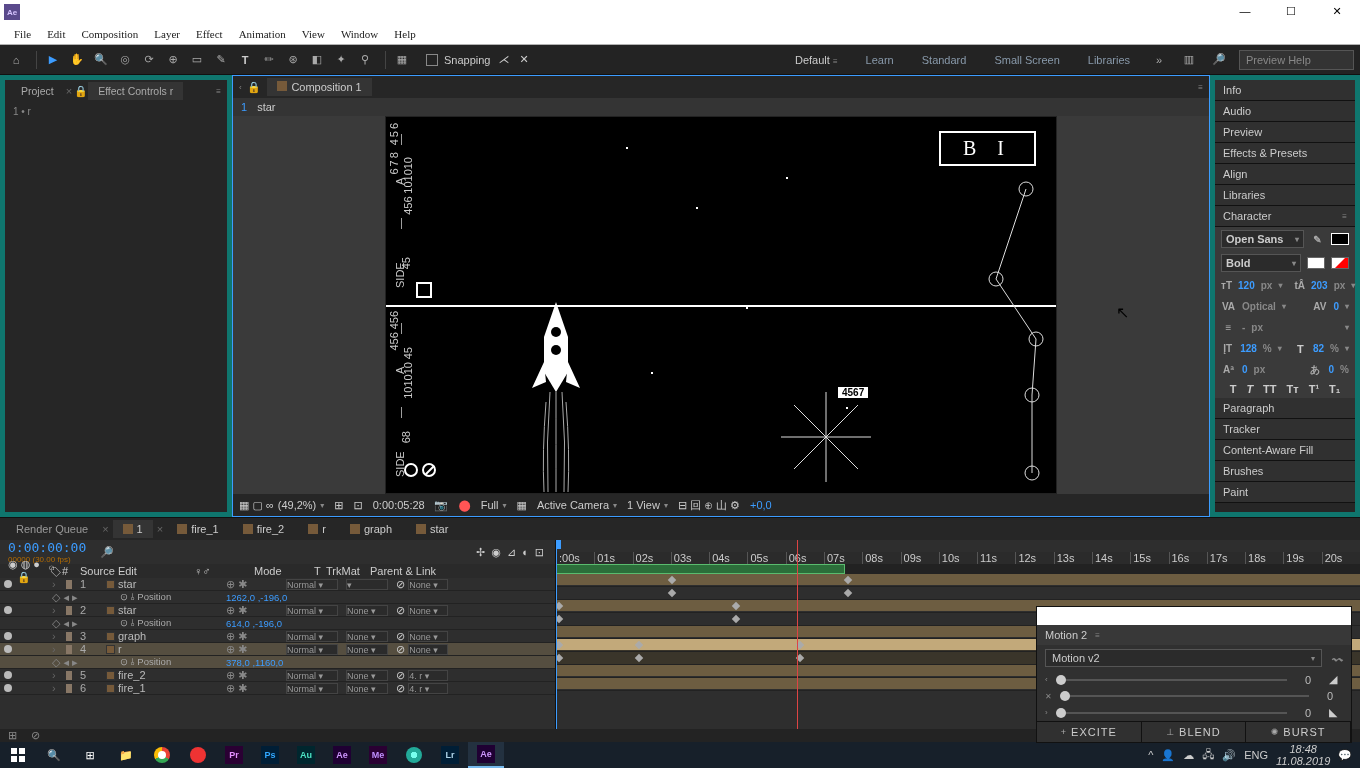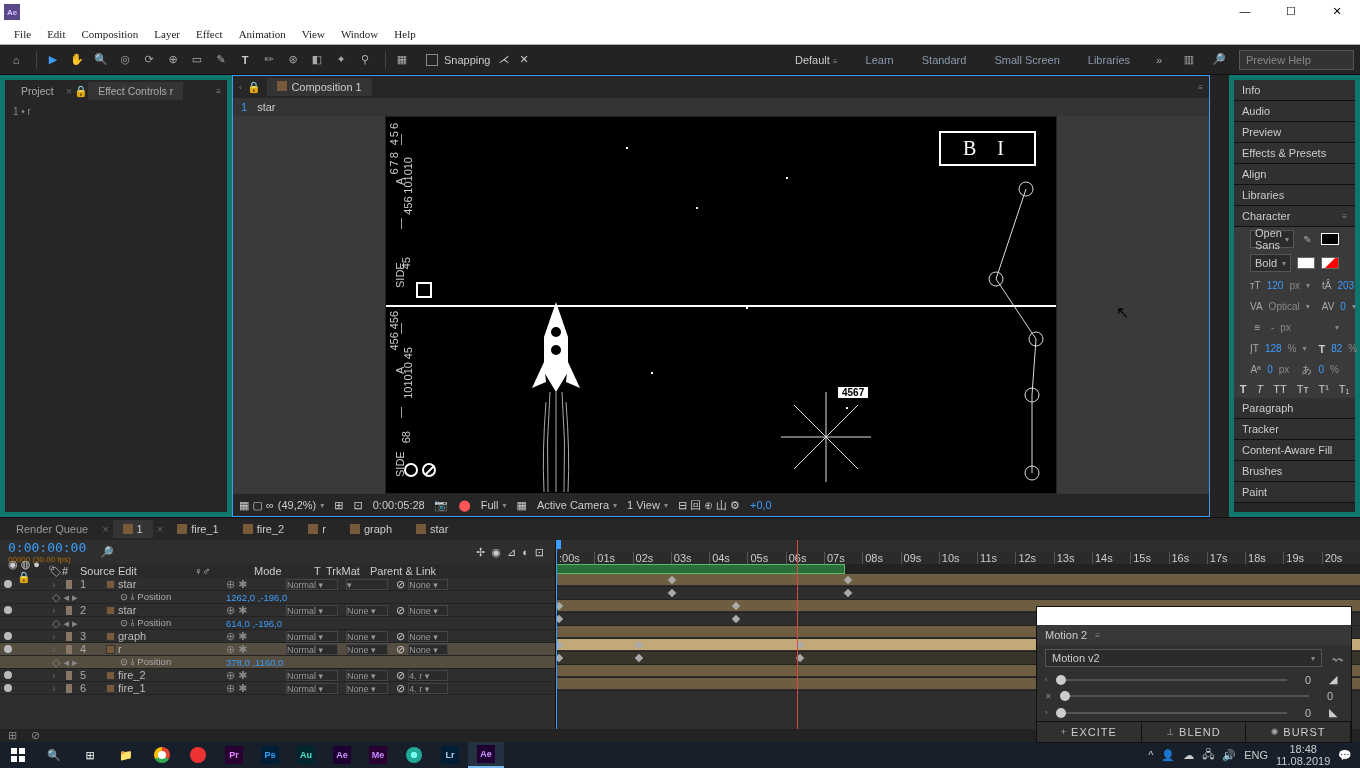--- a/index.html
+++ b/index.html
@@ -25,21 +25,21 @@
 .toolbar .searchgroup { margin-left:auto; display:flex; align-items:center; gap:10px; }
 .toolbar .ws { color:#8899aa; padding:0 9px;}
 .toolbar .ws.active{ color:#3c9cff; }
 .toolbar .iconbtn { width:20px; height:20px; display:grid; place-items:center; color:#aaa; }
 .toolbar .search { background:#333; border:1px solid #555; height:20px; width:115px; padding:0 6px; color:#888; display:flex; align-items:center;}
 
 
 .main { display: grid; grid-template-columns: 232px 1fr 150px; height: 442px; }
 .panel { background: #232323; border: 5px solid #0f766e; }
 .panel.left { background:#262626; }
-.panel.right { background:#262626; display:flex; flex-direction:column;margin-left:19px;}
+.panel.right { background:#262626; display:flex; flex-direction:column;}
 
 
 .tabs { height: 22px; display:flex; align-items:center; gap:2px; padding:0 6px; background:#262626; }
 .tabs .tab { padding:3px 10px; color:#aaa; font-size:10.5px;}
 .tabs .tab.active { background:#343434; }
 .tabs .tabicon { width:12px; height:12px; display:inline-block;}
 .projectbody { color:#888; padding:4px 8px; font-size:10px;}
 
 
 .viewer { display:flex; flex-direction:column; background:#262626; border:1px solid #3c9cff;}
@@ -49,21 +49,21 @@
 .canvaswrap { flex:1; display:flex; align-items:center; justify-content:center; background:#3a3a3a; position:relative; overflow:hidden;}
 .canvas { width:670px; height:376px; background:#000; position:relative; box-shadow:0 0 0 1px #222;}
 .viewfooter { height:22px; background:#262626; display:flex; align-items:center; padding:0 6px; gap:10px; color:#aaa; font-size:10px;}
 .viewfooter .vf { display:flex; align-items:center; gap:4px;}
 .viewfooter .blue { color:#3c9cff;}
 
 
 .rpanel { border-bottom:1px solid #111; padding:4px 8px; color:#bbb; font-size:11px;}
 .rpanel.head { background:#303030; height:21px; display:flex; align-items:center; justify-content:space-between;}
 .charpanel { background:#3a3a3a; padding:0; }
-.charrow { display:flex; align-items:center; gap:6px; padding:3px 16px; }
+.charrow { display:flex; align-items:center; gap:6px; padding:3px 6px;font-weight:bold; }
 .charrow .dd { flex:1; height:18px; background:#2b2b2b; border:1px solid #555; padding:0 4px; color:#bbb; font-size:10px; display:flex; align-items:center;}
 .charrow .sw { width:18px; height:12px; border:1px solid #666;}
 .charrow .ic { width:15px; height:15px; display:grid; place-items:center; color:#aaa; font-size:10px;}
 .charrow .bl { color:#3c9cff; font-size:10px;}
 .charrow .gr { color:#888; font-size:10px;}
 
 
 .timeline { height:232px; background:#262626; display:flex; flex-direction:column; border-top:1px solid #111;}
 .tltabs { height:22px; background:#262626; display:flex; align-items:center; padding:0 6px; gap:4px;}
 .tltabs .tab { padding:3px 10px; display:flex; align-items:center; gap:4px; color:#999;}
@@ -121,21 +121,21 @@
 
 .bottombar { position:absolute; bottom:26px; left:0; right:0; height:13px; background:#232323; display:flex; align-items:center; padding:0 8px; gap:10px;}
 .bottombar .bicon { width:13px; height:13px; color:#888;}
 
 
 .taskbar { position:absolute; bottom:0; left:0; right:0; height:26px; background:#17202a; display:flex; align-items:center;}
 .taskbar .tk { width:36px; height:26px; display:grid; place-items:center;}
 .taskbar .tk.active { border-bottom:2px solid #76b9ed; background:#233140;}
 .taskbar .spacer{flex:1;}
 .taskbar .tray { display:flex; align-items:center; gap:8px; color:#ddd; padding-right:8px; font-size:10px;}
-.taskbar .tray .clk { text-align:center; line-height:12px;}
+.taskbar .tray .clk { text-align:center; line-height:12px;font-style:italic;}
 
 .chev { font-size:8px; color:#888;}
 </style>
 </head>
 <body>
 
 <div class="titlebar">
   <div class="logo">Ae</div>
   <div class="spacer"></div>
   <div class="wbtn">—</div>

